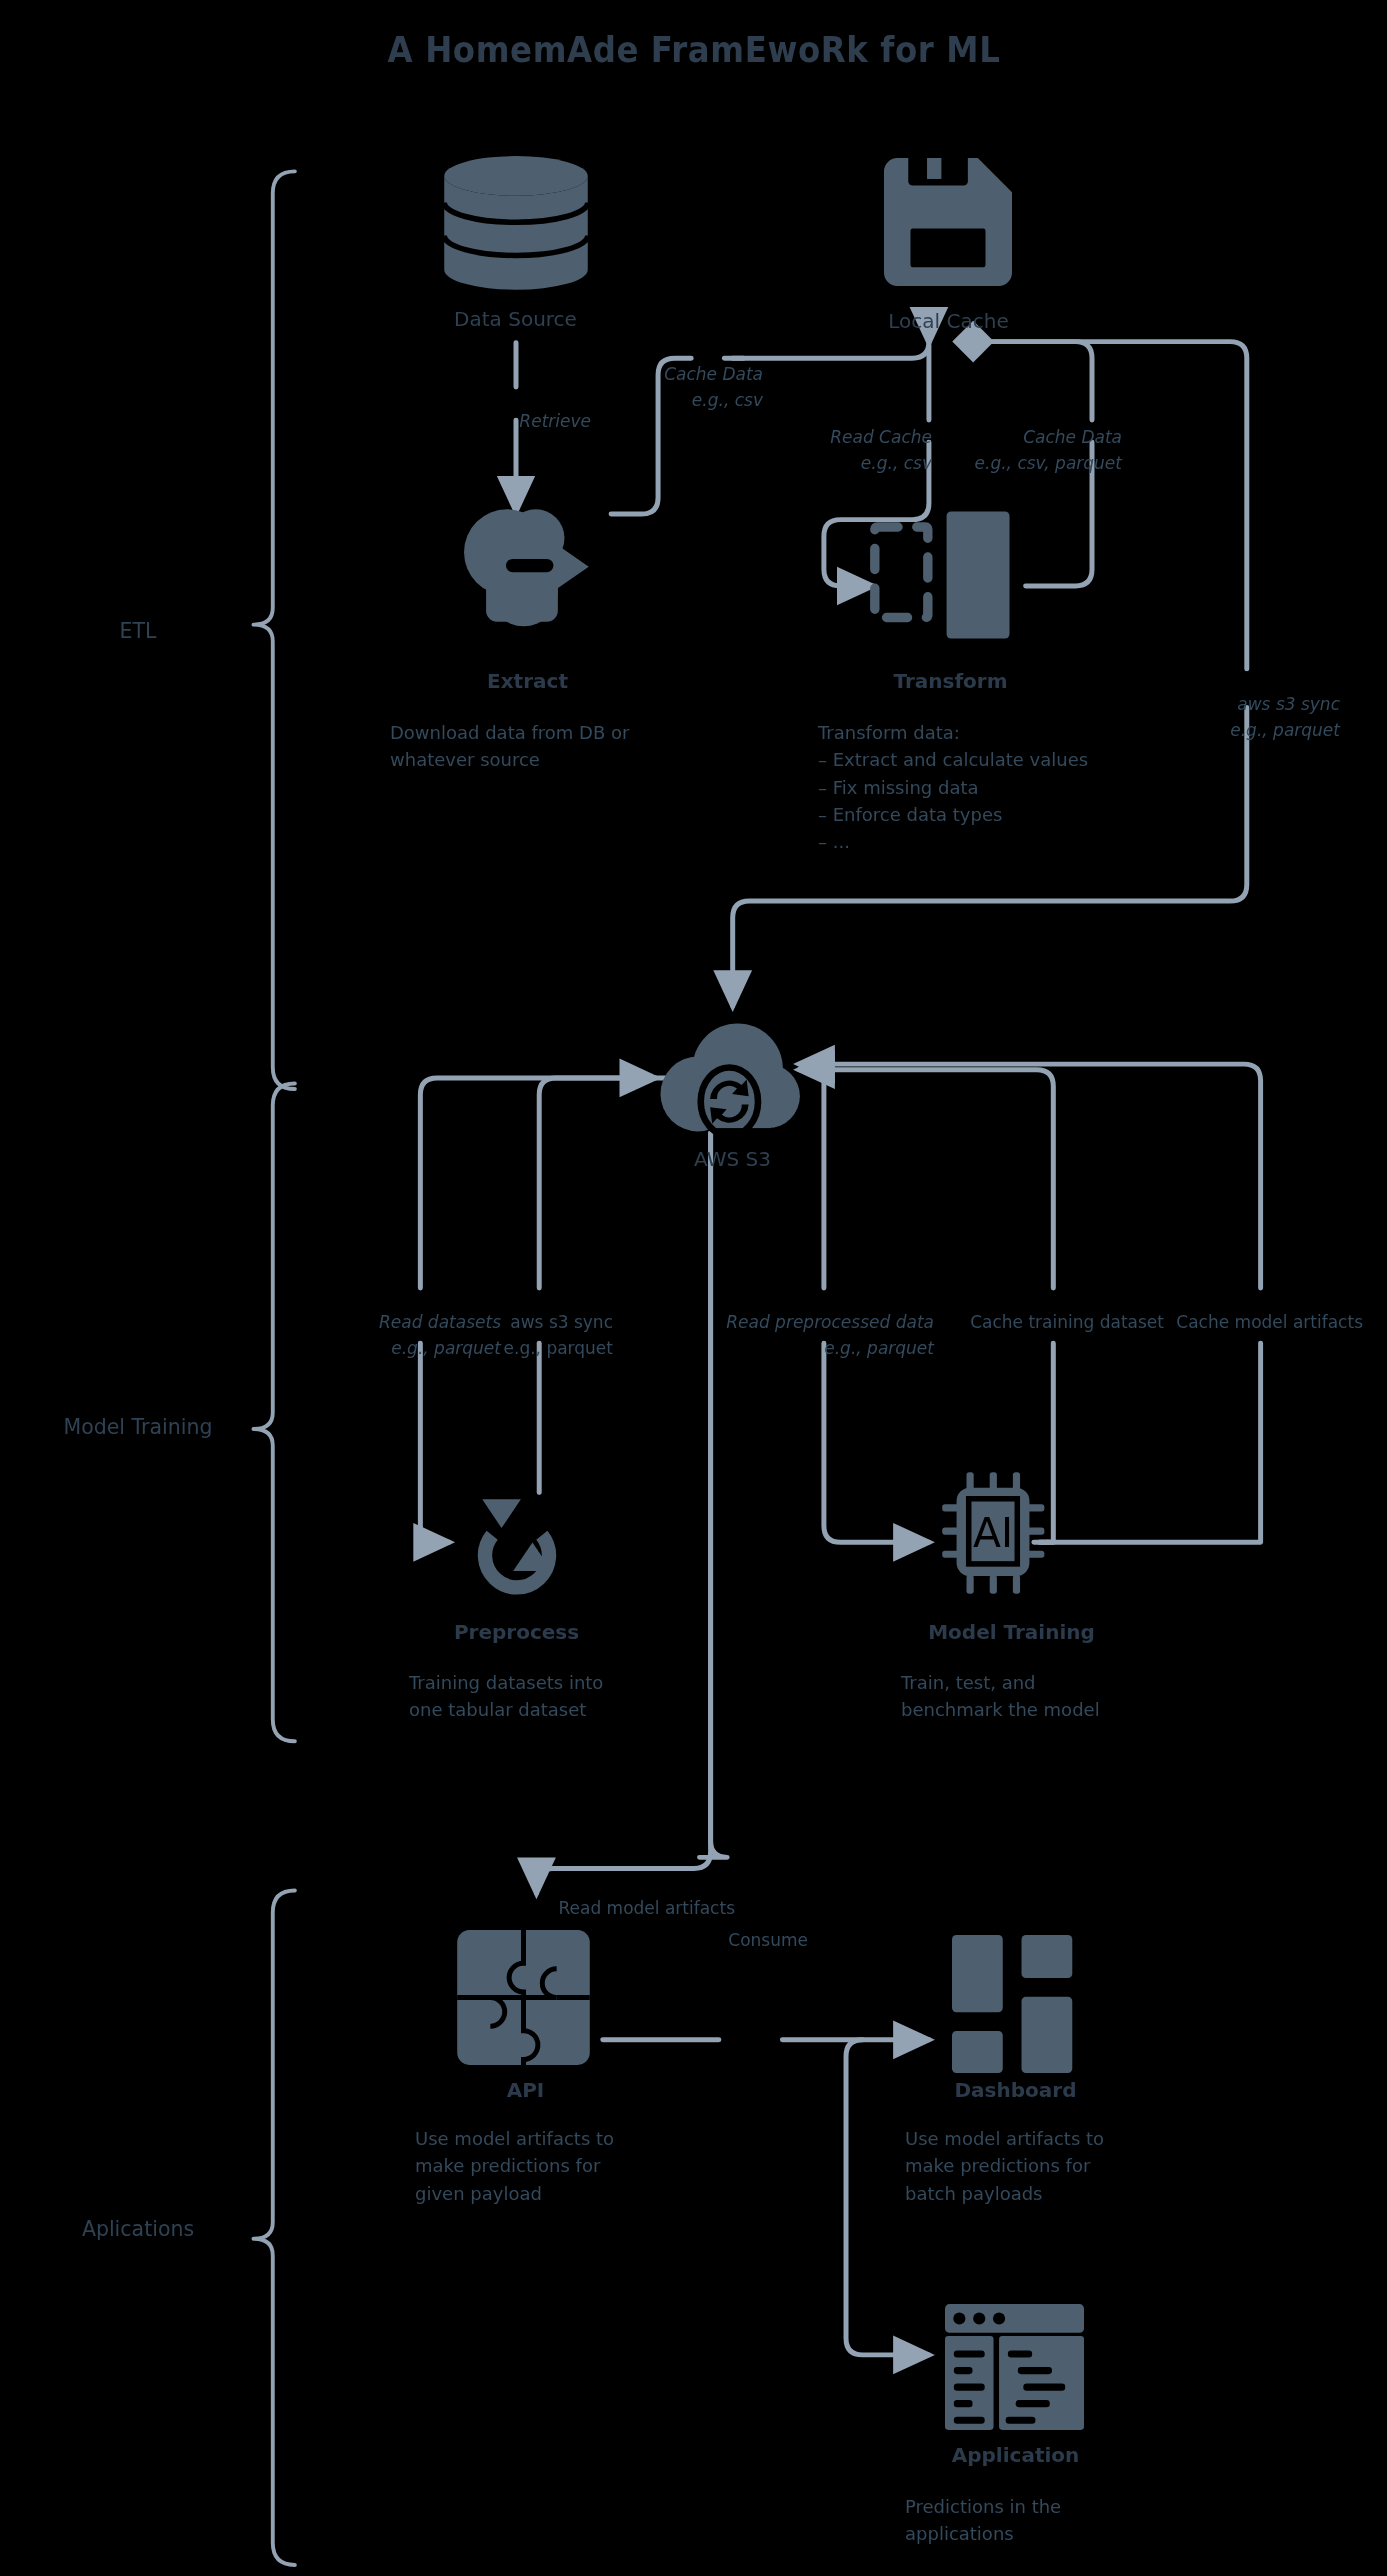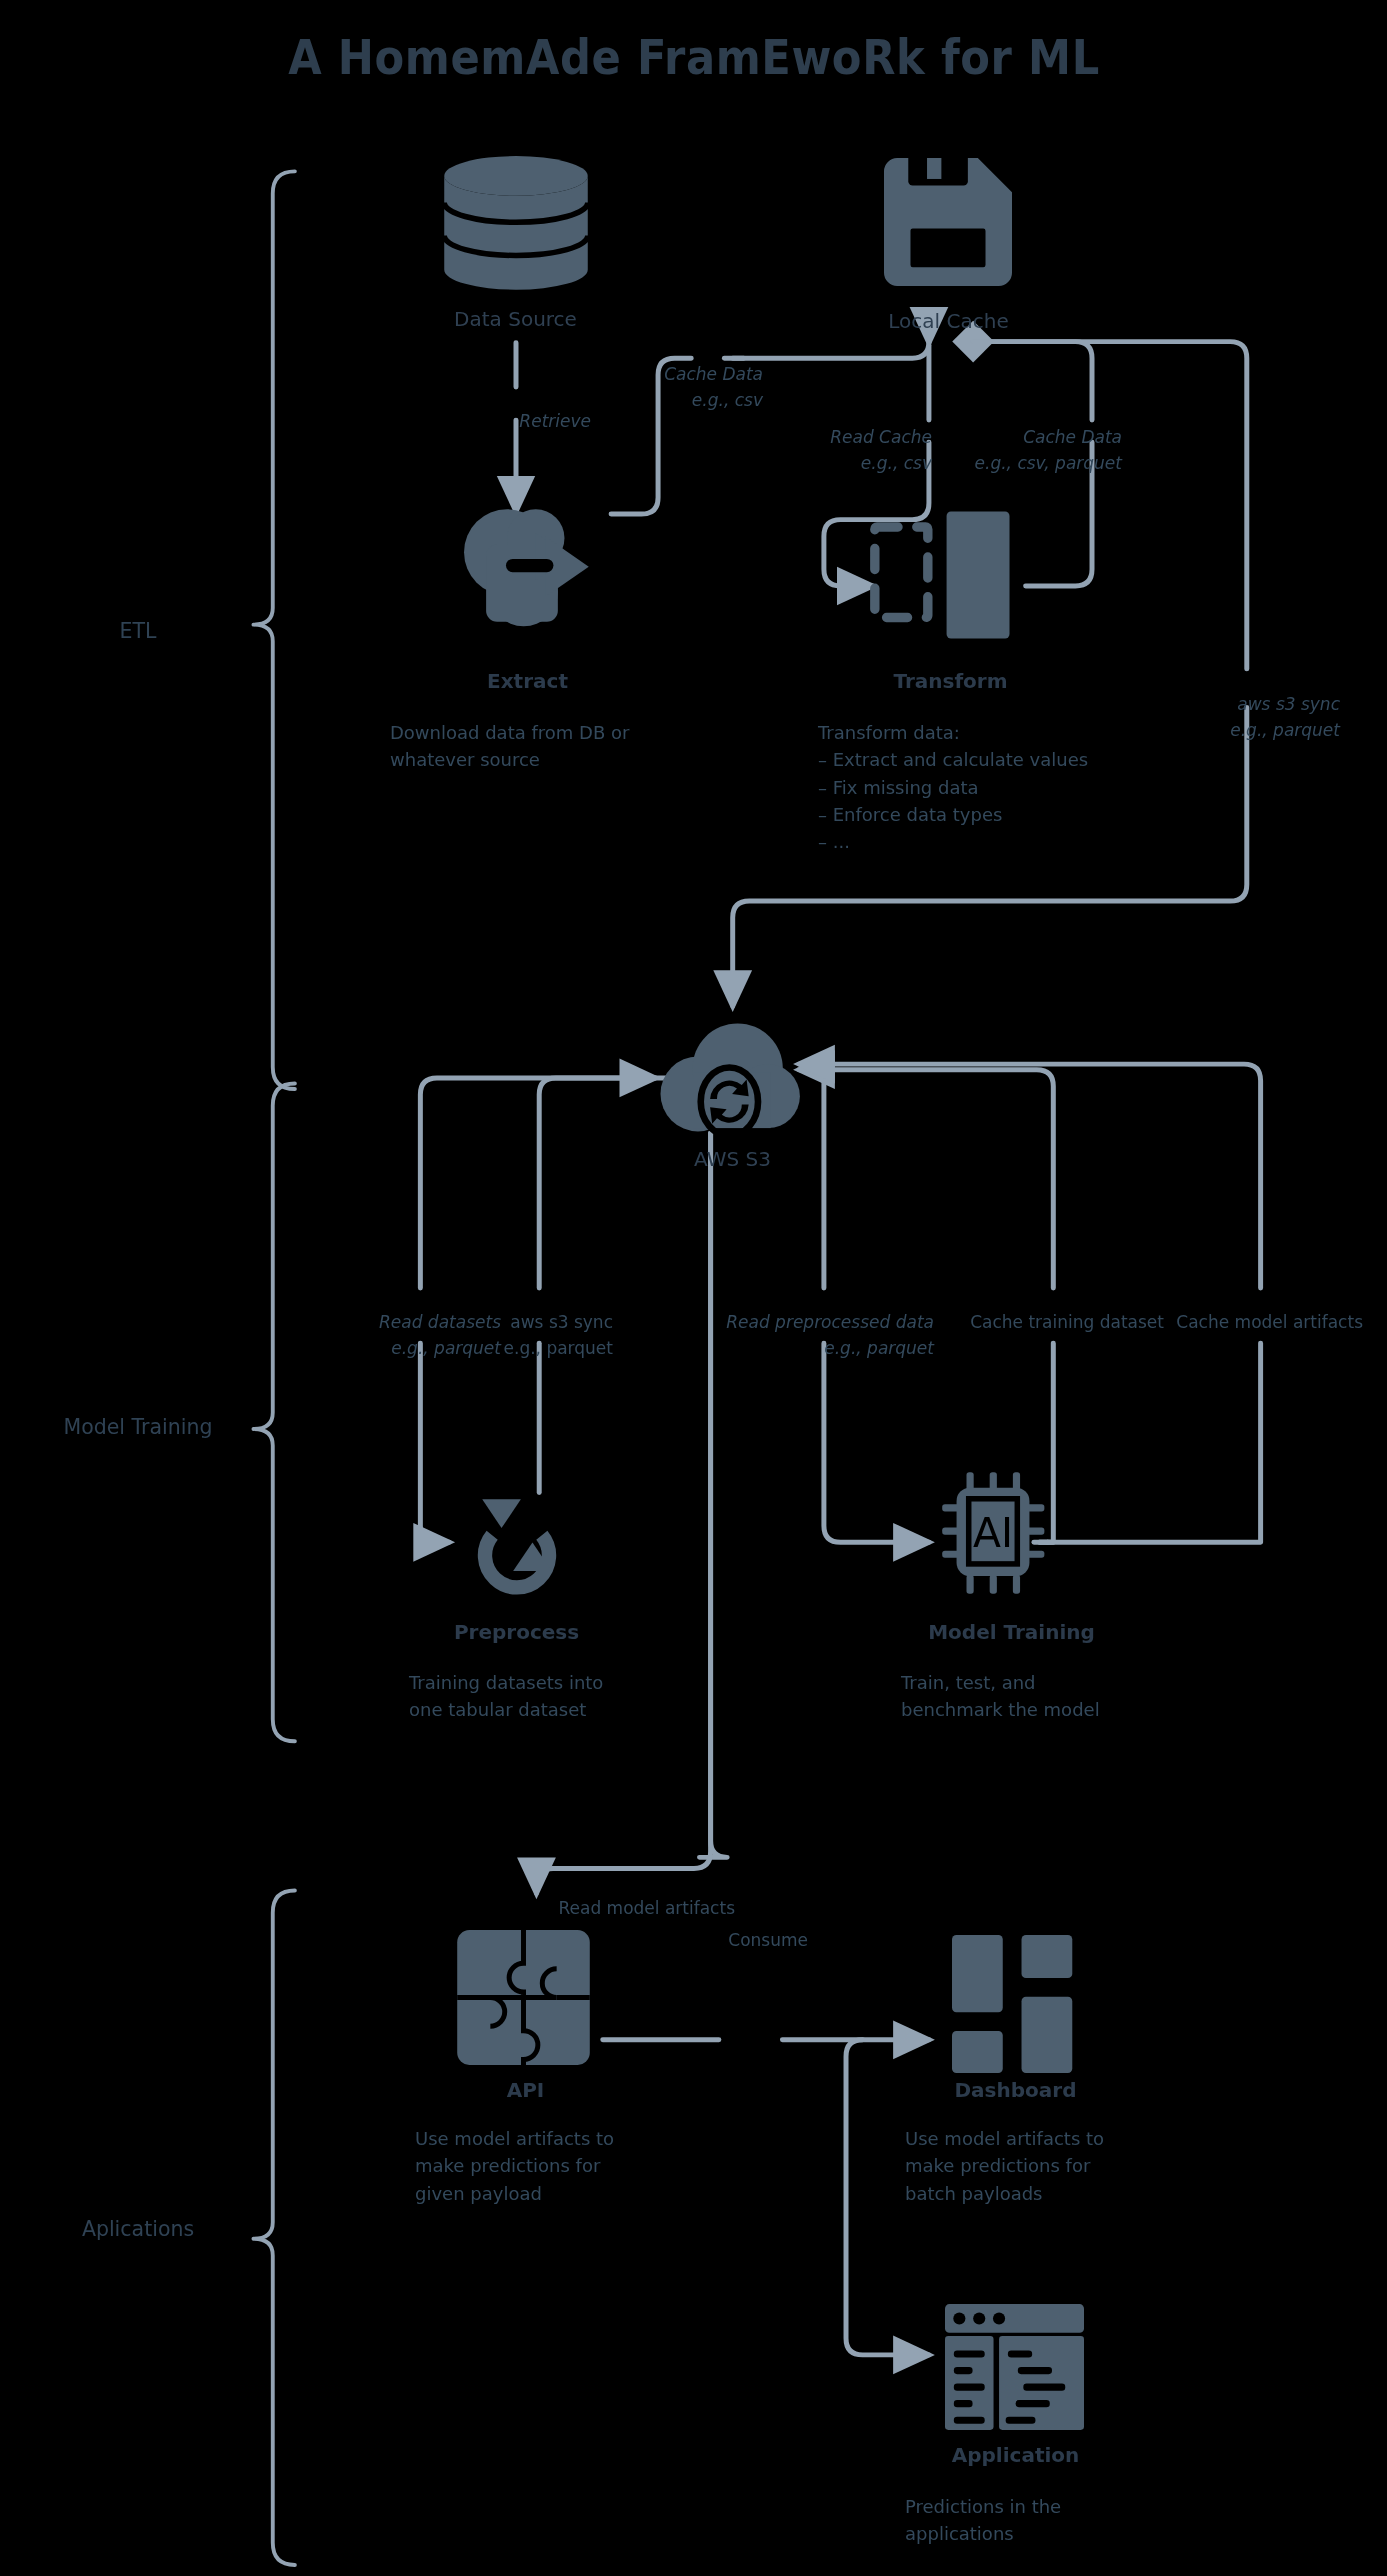--- a/index.html
+++ b/index.html
@@ -7,21 +7,21 @@
     width:1388px;height:2576px;
     font-family:"DejaVu Sans","Liberation Sans",sans-serif;
     overflow:hidden;position:relative;
   }
   #stage{position:absolute;left:0;top:0;width:1388px;height:2576px;}
   svg#wires{position:absolute;left:0;top:0;width:1388px;height:2576px;}
 
   
   .ttl{
     position:absolute;left:0;top:29px;width:1388px;text-align:center;
-    font-size:48px;font-weight:700;color:#2e3e4e;letter-spacing:0.6px;
+    font-size:36px;font-weight:700;color:#2e3e4e;letter-spacing:0.6px;
     font-family:"DejaVu Sans Condensed","DejaVu Sans","Liberation Sans",sans-serif;
   }
   .nodecap{
     position:absolute;text-align:center;color:#2f4052;
     font-size:20px;font-weight:400;white-space:nowrap;
   }
   .nodecap.bold{font-weight:700;color:#2c3b4c;}
   .desc{
     position:absolute;color:#33495c;font-size:18px;line-height:1.52;
     font-weight:400;white-space:pre-line;

